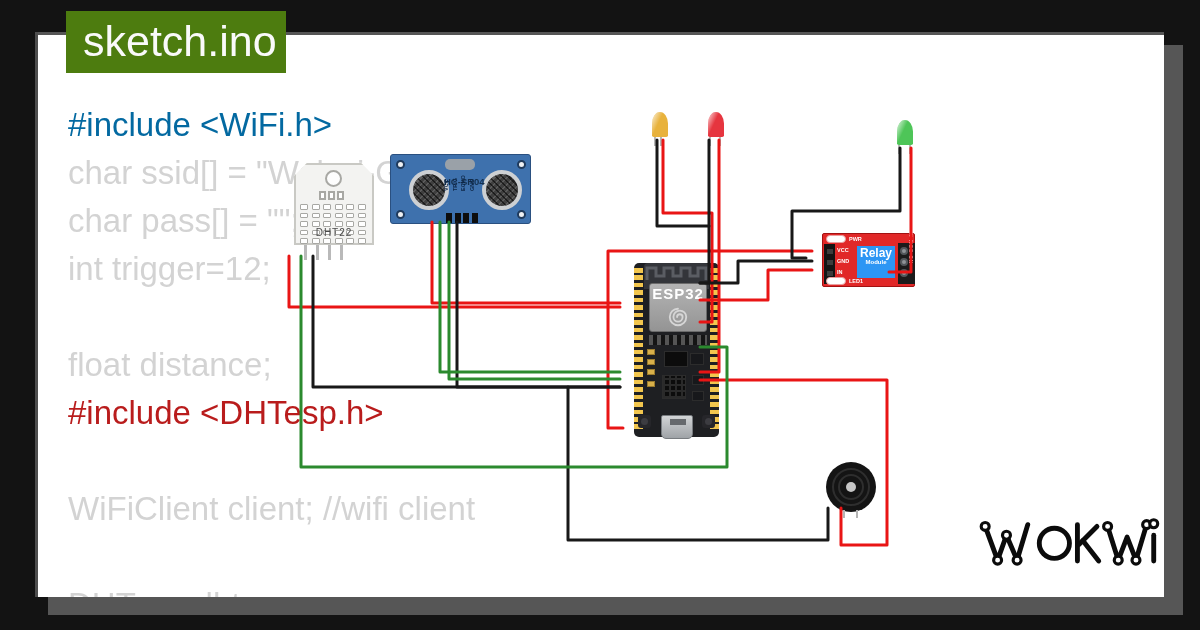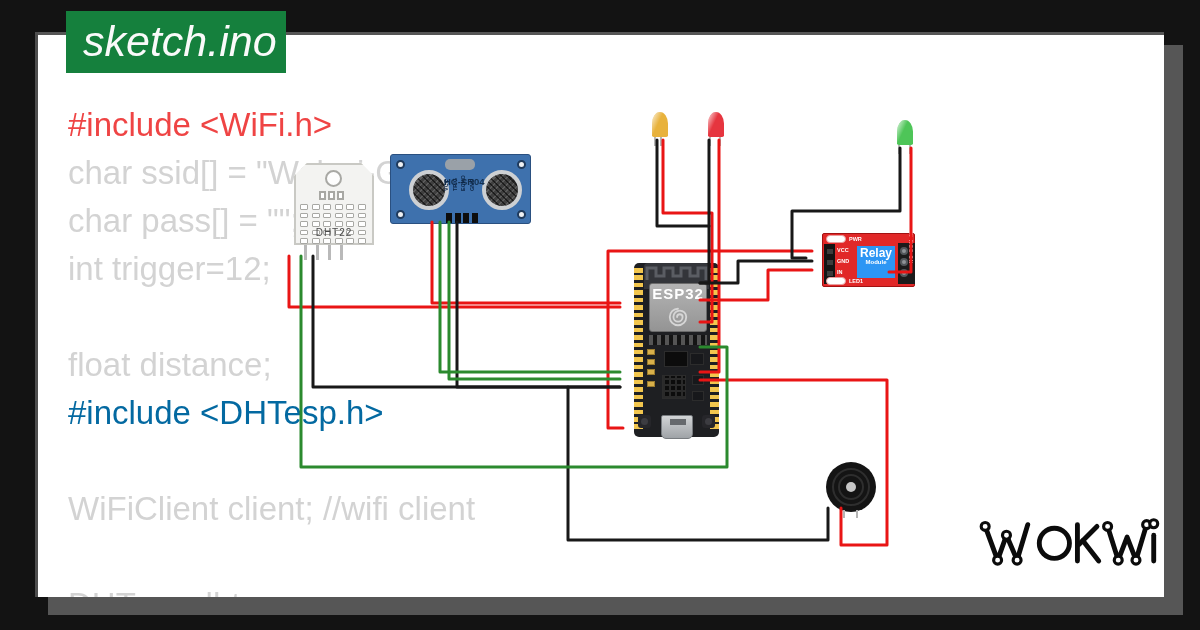--- a/index.html
+++ b/index.html
@@ -4,22 +4,22 @@
 <style>
   * { margin:0; padding:0; box-sizing:border-box; }
   html,body { width:1200px; height:630px; }
   body { background:#131313; position:relative; font-family:"Liberation Sans", sans-serif; overflow:hidden; }
 
   .shadow { position:absolute; left:48px; top:45px; width:1135px; height:570px; background:#565656; }
   .canvas { position:absolute; left:35px; top:32px; width:1129px; height:565px; background:#ffffff; overflow:hidden; }
   .edge-top  { position:absolute; left:0; top:0; width:1129px; height:3px; background:#565656; }
   .edge-left { position:absolute; left:0; top:0; width:3px; height:565px; background:#4e4e4e; }
 
-  .title-box { position:absolute; left:66px; top:11px; width:220px; height:62px; background:#15803d;
-               color:#fafafa; font-size:43px; line-height:60px; padding-left:17px; z-index:10;font-style:italic; }
+  .title-box { position:absolute; left:66px; top:11px; width:220px; height:62px; background:#4d7c0f;
+               color:#fafafa; font-size:43px; line-height:60px; padding-left:17px; z-index:10; }
 
   .code-layer { position:absolute; left:0; top:0; width:100%; height:100%; z-index:1; }
   .code-line { position:absolute; left:33px; font-size:33px; color:#d3d3d3; white-space:pre; }
 
   .comp { position:absolute; z-index:3;margin-left:16px; }
 
   
   .dht-body { position:absolute; left:0; top:0; width:80px; height:82px; background:#f3f3f1;
               clip-path:polygon(0 16%, 16% 0, 84% 0, 100% 16%, 100% 100%, 0 100%);
               box-shadow: inset 0 0 0 2px #c9c9c4; }
@@ -105,26 +105,26 @@
 </head>
 <body>
 
 <div class="shadow"></div>
 
 <div class="canvas">
   <div class="edge-top"></div>
   <div class="edge-left"></div>
 
   <div class="code-layer" id="code-layer">
-      <div class="code-line" style="top: 74px; color: #ef4444;">#include &lt;WiFi.h&gt;</div>
+      <div class="code-line" style="top: 74px; color: #0369a1;">#include &lt;WiFi.h&gt;</div>
       <div class="code-line" style="top: 122px; color: rgb(211, 211, 211);">char ssid[] = "Wokwi-GUEST";</div>
       <div class="code-line" style="top: 170px; color: rgb(211, 211, 211);">char pass[] = "";</div>
       <div class="code-line" style="top: 218px; color: rgb(211, 211, 211);">int trigger=12;</div>
       <div class="code-line" style="top: 314px; color: rgb(211, 211, 211);">float distance;</div>
-      <div class="code-line" style="top: 362px; color: #0369a1; text-align: center;">#include &lt;DHTesp.h&gt;</div>
+      <div class="code-line" style="top: 362px; color: #b91c1c; text-align: center;">#include &lt;DHTesp.h&gt;</div>
       <div class="code-line" style="top: 458px; color: rgb(211, 211, 211);">WiFiClient client; //wifi client</div>
       <div class="code-line" style="top: 506px; color: rgb(211, 211, 211);"></div>
       <div class="code-line" style="top: 554px; color: rgb(211, 211, 211);">DHTesp dht;</div>
     </div>
 
   <div class="comp" style="left:243px; top:131px; width:80px; height:98px;">
     <div class="dht-body"></div>
     <div class="dht-hole"></div>
     <div class="dht-bumps">
         <i></i>

